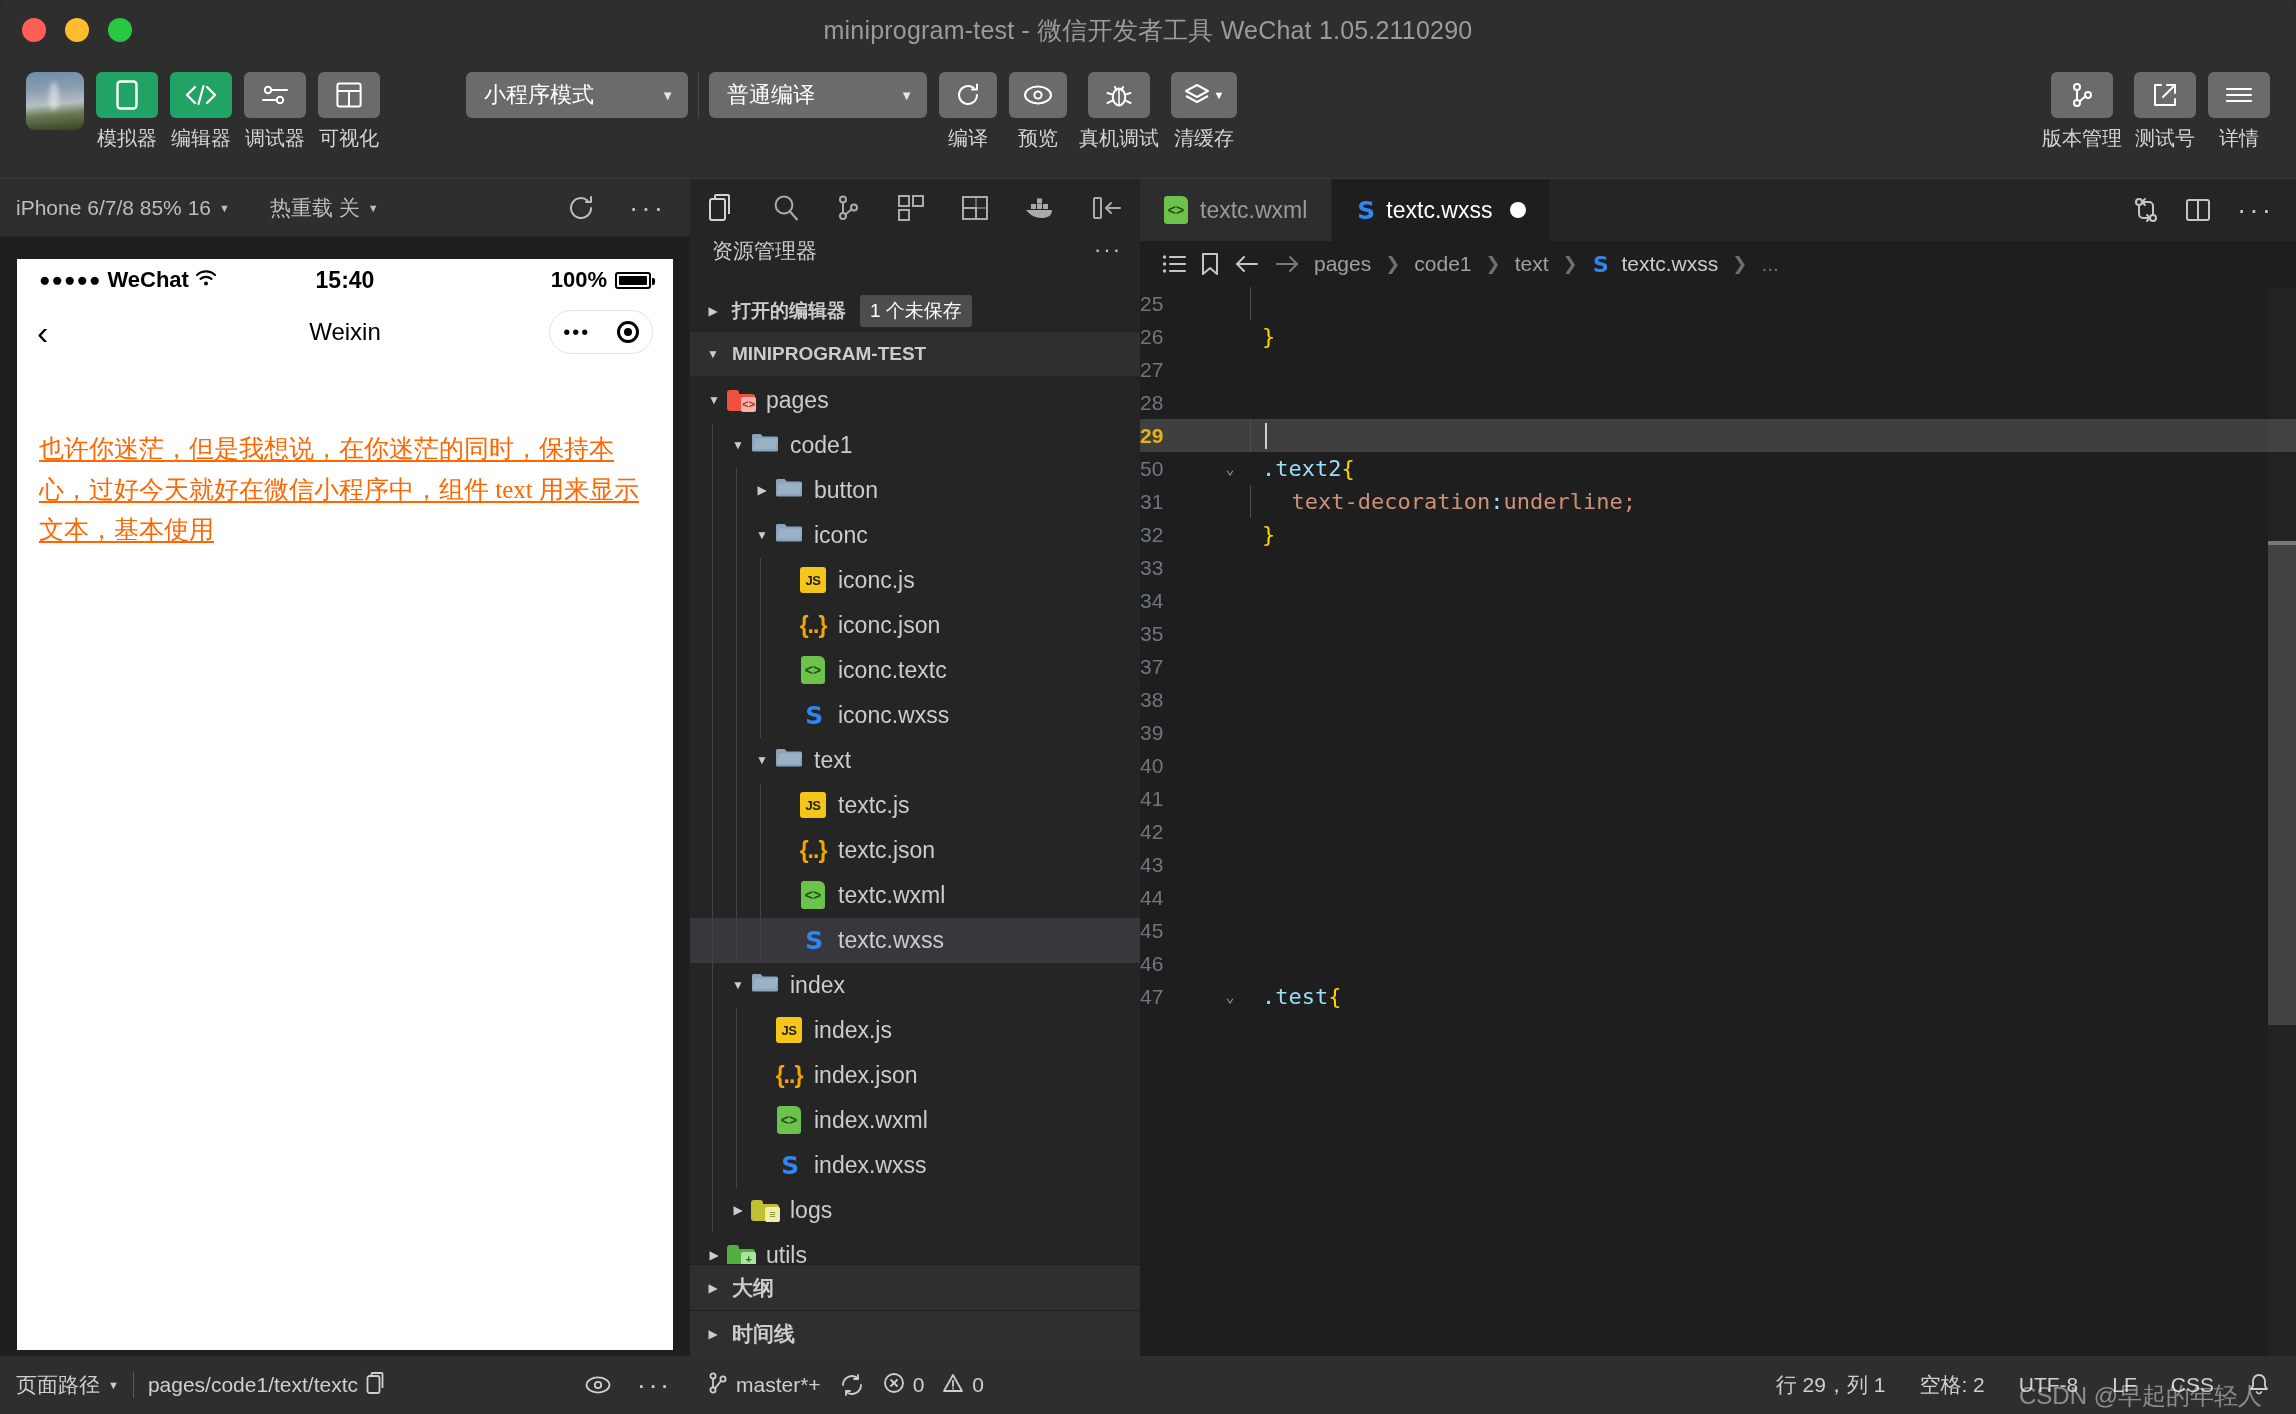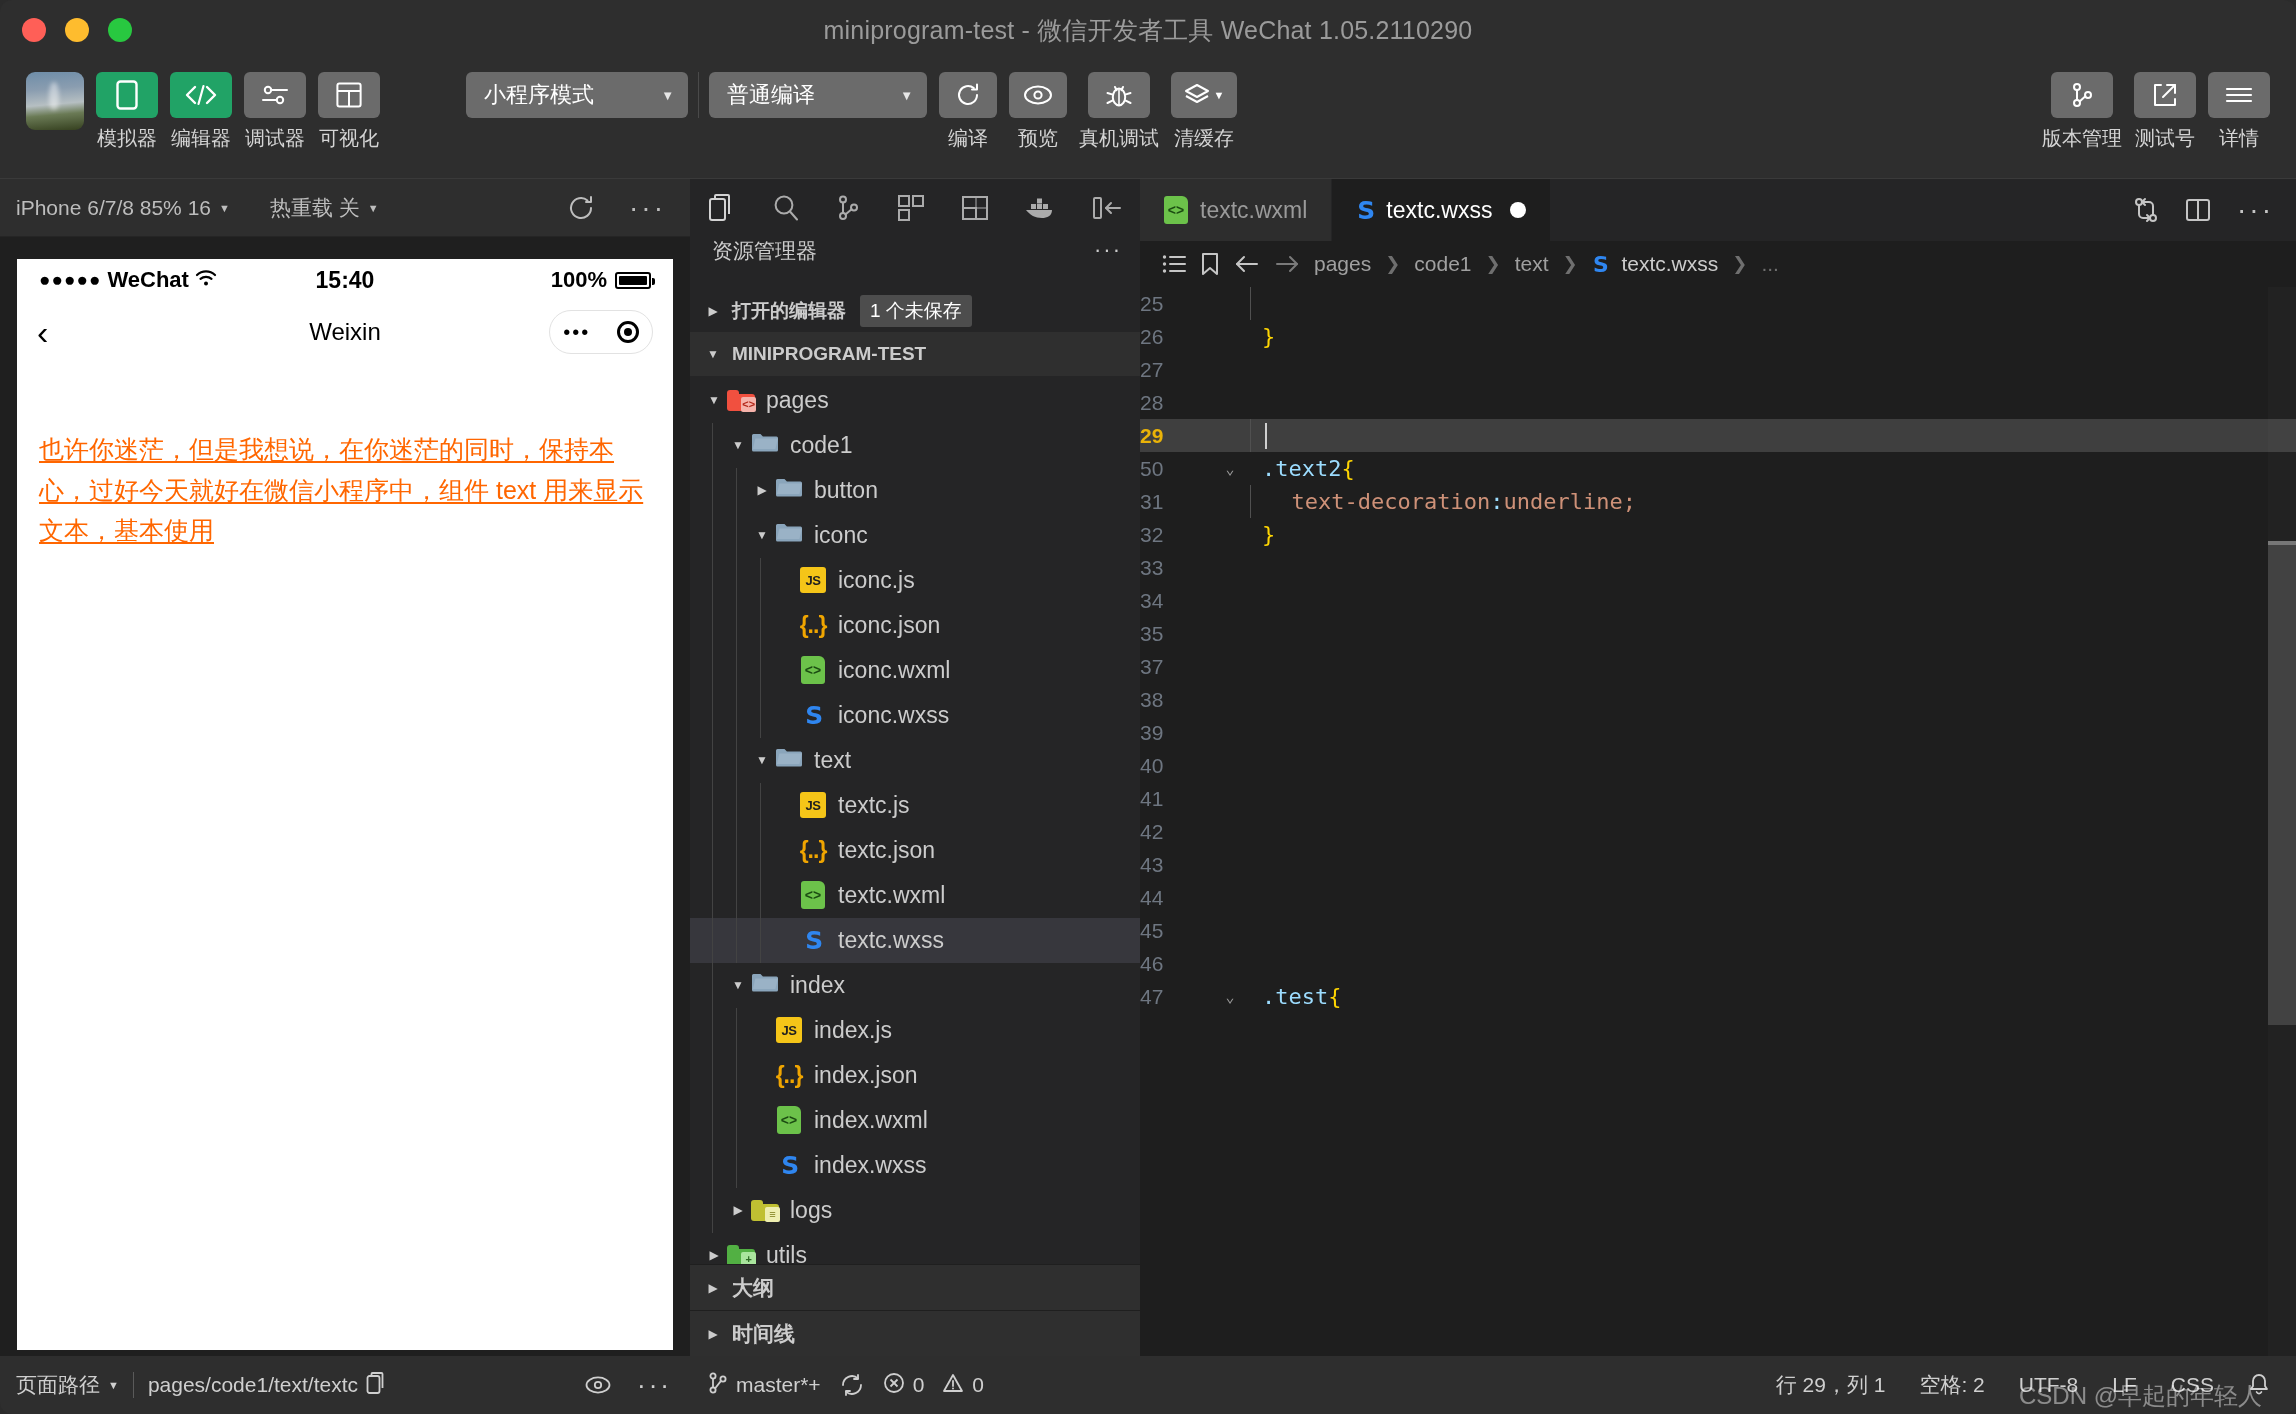--- a/index.html
+++ b/index.html
@@ -101,21 +101,21 @@
   .phone-nav { height: 62px; display: flex; align-items: center; padding: 0 20px; position: relative; }
   .nav-back { font-size: 34px; color:#000; cursor: pointer; line-height: 1; }
   .nav-title { position: absolute; left:0; right:0; text-align:center; font-size: 24px; color:#000; }
   .capsule {
     margin-left: auto; width: 104px; height: 44px; border-radius: 22px; border: 1px solid #e2e2e2;
     display: flex; align-items: center; justify-content: space-around; background: #fff; cursor: pointer;
   }
   .cap-dots { letter-spacing: 2px; font-size: 20px; color:#000; line-height: 1; }
   .cap-circ { width: 22px; height: 22px; border: 3px solid #000; border-radius: 50%; display:flex; align-items:center; justify-content:center;}
   .cap-circ i { width: 8px; height: 8px; background: #000; border-radius: 50%; display:block; }
-  .phone-content { padding: 66px 29px 0 22px; }
+  .phone-content { padding: 66px 29px 0 22px; font-family: Liberation Serif, serif; }
   .wx-text {
     color: #ff6600; font-size: 25px; line-height: 1.62; text-decoration: underline;
     text-underline-offset: 3px;
   }
 
   
   .explorer { width: 450px; flex: none; background: #252526; display: flex; flex-direction: column; border-top: 1px solid #3a3a3a;}
   .activity {
     height: 58px; flex: none; display: flex; align-items: center; justify-content: space-between;
     padding: 0 18px; background: #252526;
@@ -583,21 +583,21 @@
           </div>
           <div class="row">
             <span class="guide" style="left:22px"></span>
             <span class="guide" style="left:46px"></span>
             <span class="guide" style="left:70px"></span>
             <span style="width:86px;flex:none"></span>
             <span class="arrow empty">▶</span>
             <span class="ficon">
               <span class="wxml-ico">&lt;&gt;</span>
             </span>
-            <span>iconc.wxml</span>
+            <span>iconc.textc</span>
           </div>
           <div class="row">
             <span class="guide" style="left:22px"></span>
             <span class="guide" style="left:46px"></span>
             <span class="guide" style="left:70px"></span>
             <span style="width:86px;flex:none"></span>
             <span class="arrow empty">▶</span>
             <span class="ficon">
               <span class="wxss-ico">Ƨ</span>
             </span>

